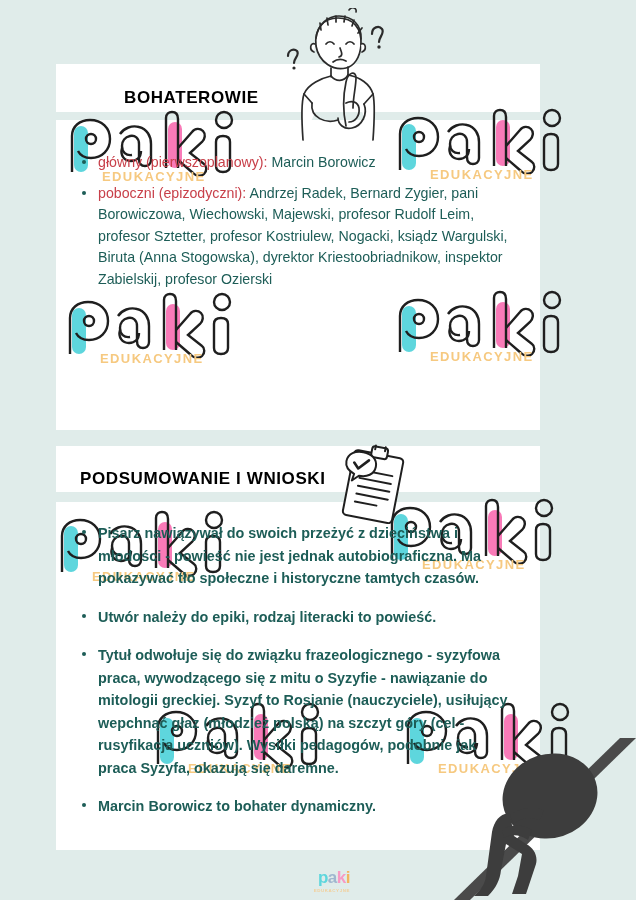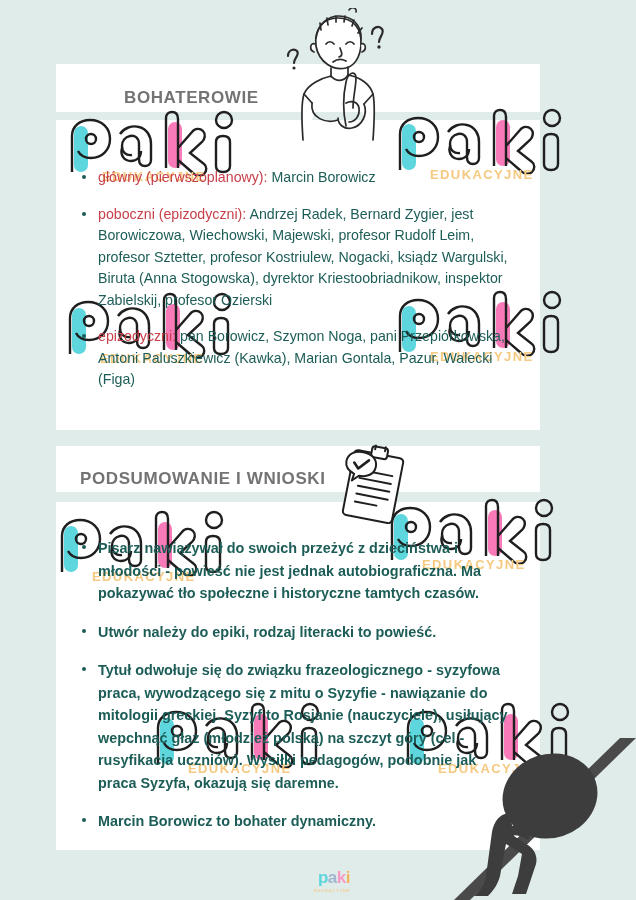--- a/index.html
+++ b/index.html
@@ -20,21 +20,21 @@
   }
   #card-heroes-title { top: 64px;  height: 48px; }
   #card-heroes-body  { top: 120px; height: 310px; }
   #card-summary-title{ top: 446px; height: 46px; }
   #card-summary-body { top: 502px; height: 348px; }
 
   
   .section-heading {
     position: absolute;
     left: 124px;
-    color: #737373;
+    color: #000000;
     font-size: 17px;
     font-weight: bold;
     letter-spacing: 0.6px;
   }
   #heading-bohaterowie { top: 88px; }
   #heading-podsumowanie { top: 469px; left: 80px; }
 
   
   .bullets {
     position: absolute;
@@ -45,21 +45,20 @@
     line-height: 21.5px;
     z-index: 6;
   }
   #bullets-heroes { top: 152px; }
   #bullets-summary { top: 522px; font-size: 14.4px; line-height: 22.5px; }
 
   .bullet-row {
     position: relative;
     padding-left: 20px;
     margin-bottom: 9px;
-    margin-top: 15px;
   }
   #bullets-summary .bullet-row { margin-bottom: 16px; font-weight: bold; }
   .bullet-row::before {
     content: "";
     position: absolute;
     left: 4px; top: 8px;
     width: 4px; height: 4px;
     border-radius: 50%;
     background: #1d5d57;
   }
@@ -220,24 +219,21 @@
           <circle cx="160" cy="12" r="8"></circle>
           <path d="M152 34 C152 30 155 28 159 28 C163 28 166 30 166 34 L166 58 C166 62 163 64 159 64 C155 64 152 62 152 58 Z"></path>
         </svg><div class="wm-sub">EDUKACYJNE</div></div>
     </div>
 
   <div class="bullets" id="bullets-heroes">
     <div class="bullet-row">
       <span class="lbl">główny (pierwszoplanowy):</span><span> Marcin Borowicz</span>
     </div>
     <div class="bullet-row">
-      <span class="lbl">poboczni (epizodyczni):</span><span> Andrzej Radek, Bernard Zygier, jest Borowiczowa, Wiechowski, Majewski, profesor Rudolf Leim, profesor Sztetter, profesor Kostriulew, Nogacki, ksiądz Wargulski, Biruta (Anna Stogowska), dyrektor Kriestoobriadnikow, inspektor Zabielskij, profesor Ozierski</span>
-    </div>
-    <div class="bullet-row">
-      <span class="lbl">epizodyczni:</span><span> pan Borowicz, Szymon Noga, pani Przepiórkowska, Antoni Paluszkiewicz (Kawka), Marian Gontala, Pazur, Walecki (Figa)</span>
+      <span class="lbl">poboczni (epizodyczni):</span><span> Andrzej Radek, Bernard Zygier, pani Borowiczowa, Wiechowski, Majewski, profesor Rudolf Leim, profesor Sztetter, profesor Kostriulew, Nogacki, ksiądz Wargulski, Biruta (Anna Stogowska), dyrektor Kriestoobriadnikow, inspektor Zabielskij, profesor Ozierski</span>
     </div>
   </div>
 
   <div class="bullets" id="bullets-summary">
     <div class="bullet-row">
       <span>Pisarz nawiązywał do swoich przeżyć z dzieciństwa i młodości - powieść nie jest jednak autobiograficzna. Ma pokazywać tło społeczne i historyczne tamtych czasów.</span>
     </div>
     <div class="bullet-row">
       <span>Utwór należy do epiki, rodzaj literacki to powieść.</span>
     </div>

